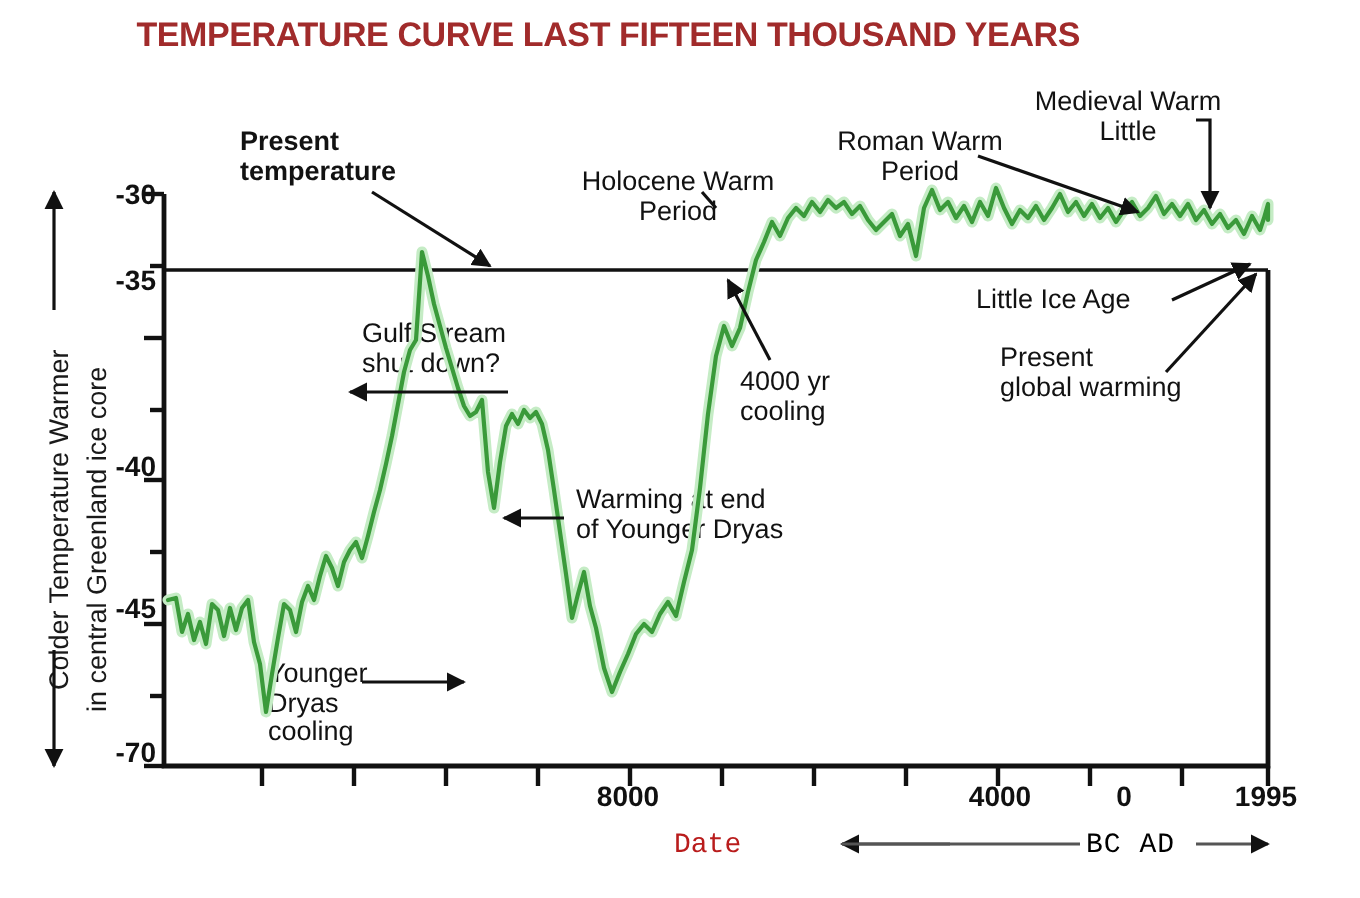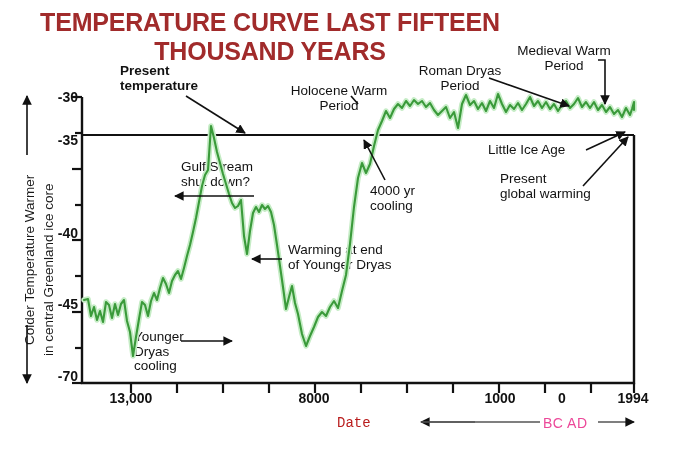--- a/index.html
+++ b/index.html
@@ -4,22 +4,22 @@
 <style>
   html,body{margin:0;padding:0;}
   body{
     width:680px;height:449px;background:#ffffff;
     font-family:"Liberation Sans", sans-serif;
     overflow:hidden;position:relative;
   }
   #root{position:relative;width:680px;height:449px;}
 
   .title{
-    position:absolute;left:0;top:8px;width:540px;text-align:center;
-    color:#a12b2b;font-weight:bold;font-size:25px;letter-spacing:-0.2px;
+    position:absolute;left:0;top:8px;width:540px;text-align:right;
+    color:#a12b2b;font-weight:bold;font-size:17px;letter-spacing:-0.2px;
     font-family:"Liberation Sans", sans-serif;
   }
 
   svg.plot{position:absolute;left:0;top:0;width:680px;height:449px;}
 
   .axlabel{
     position:absolute;font-size:13.5px;color:#1a1a1a;white-space:nowrap;
     font-family:"Liberation Sans", sans-serif;
   }
   .rot{transform-origin:0 0;transform:rotate(-90deg);}
@@ -38,66 +38,65 @@
     white-space:pre-line;font-family:"Liberation Sans", sans-serif;
   }
   .ann.bold{font-weight:bold;}
   .ann.center{text-align:center;}
 
   .datelbl{
     position:absolute;font-size:14px;color:#b91c1c;
     font-family:Liberation Mono, monospace;
   }
   .bcad{
-    position:absolute;font-size:14px;color:#ec4899;letter-spacing:0.5px;
-    font-family:Liberation Sans, sans-serif;
+    position:absolute;font-size:14px;color:#000000;letter-spacing:0.5px;
+    font-family:Liberation Mono, monospace;
   }
 </style>
 </head>
 <body>
 
 <div id="root">
 
   <div class="title">TEMPERATURE CURVE LAST FIFTEEN THOUSAND YEARS</div>
 
   <div class="axlabel rot" style="left:22px;top:345px;">Colder  Temperature  Warmer</div>
   <div class="axlabel rot" style="left:41px;top:356px;">in central Greenland ice core</div>
 
   <div class="ytick" style="left:38px;top:89px;">-30</div>
   <div class="ytick" style="left:38px;top:132px;">-35</div>
   <div class="ytick" style="left:38px;top:225px;">-40</div>
   <div class="ytick" style="left:38px;top:296px;">-45</div>
   <div class="ytick" style="left:38px;top:368px;">-70</div>
 
-  <div class="xtick" style="left:92px;top:390px;width:78px;">13,000</div>
   <div class="xtick" style="left:278px;top:390px;width:72px;">8000</div>
-  <div class="xtick" style="left:464px;top:390px;width:72px;">1000</div>
+  <div class="xtick" style="left:464px;top:390px;width:72px;">4000</div>
   <div class="xtick" style="left:538px;top:390px;width:48px;">0</div>
-  <div class="xtick" style="left:600px;top:390px;width:66px;">1994</div>
+  <div class="xtick" style="left:600px;top:390px;width:66px;">1995</div>
 
   <div class="datelbl" style="left:337px;top:415px;">Date</div>
   <div class="bcad" style="left:543px;top:415px;">BC AD</div>
 
   <div class="ann bold" style="left:120px;top:64px;">Present
 temperature</div>
   <div class="ann" style="left:181px;top:160px;">Gulf Stream
 shut down?</div>
   <div class="ann" style="left:134px;top:330px;">Younger
 Dryas
 cooling</div>
   <div class="ann" style="left:288px;top:243px;">Warming at end
 of Younger Dryas</div>
   <div class="ann center" style="left:281px;top:84px;width:116px;">Holocene Warm
 Period</div>
   <div class="ann" style="left:370px;top:184px;">4000 yr
 cooling</div>
-  <div class="ann center" style="left:406px;top:64px;width:108px;">Roman Dryas
+  <div class="ann center" style="left:406px;top:64px;width:108px;">Roman Warm
 Period</div>
   <div class="ann center" style="left:505px;top:44px;width:118px;">Medieval Warm
-Period</div>
+Little</div>
   <div class="ann" style="left:488px;top:143px;">Little Ice Age</div>
   <div class="ann" style="left:500px;top:172px;">Present
 global warming</div>
 
   <svg class="plot" viewBox="0 0 680 449">
     <defs>
       <marker id="arrow" viewBox="0 0 10 10" refX="9" refY="5" markerWidth="6" markerHeight="6" orient="auto-start-reverse">
         <path d="M 0 0 L 10 5 L 0 10 z" fill="#111"></path>
       </marker>
     </defs>

